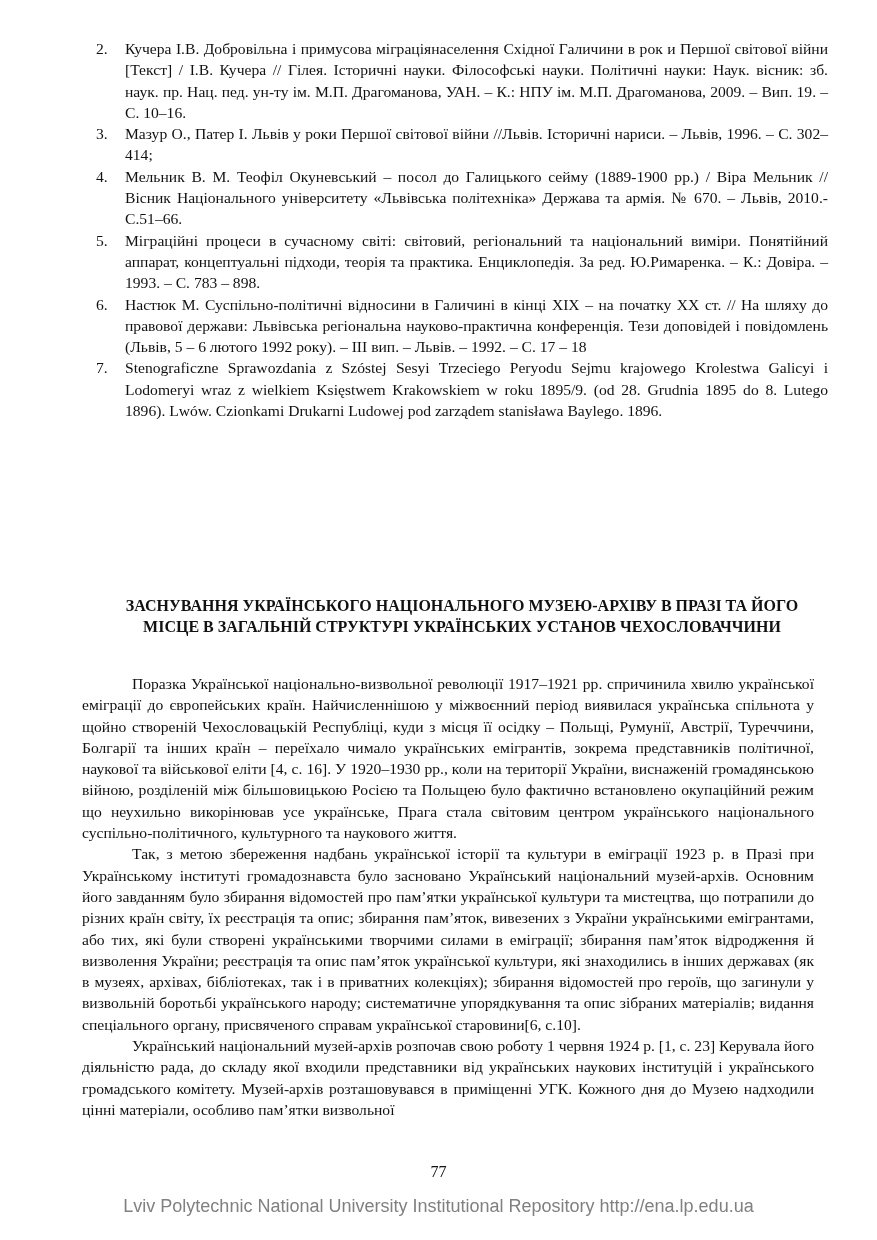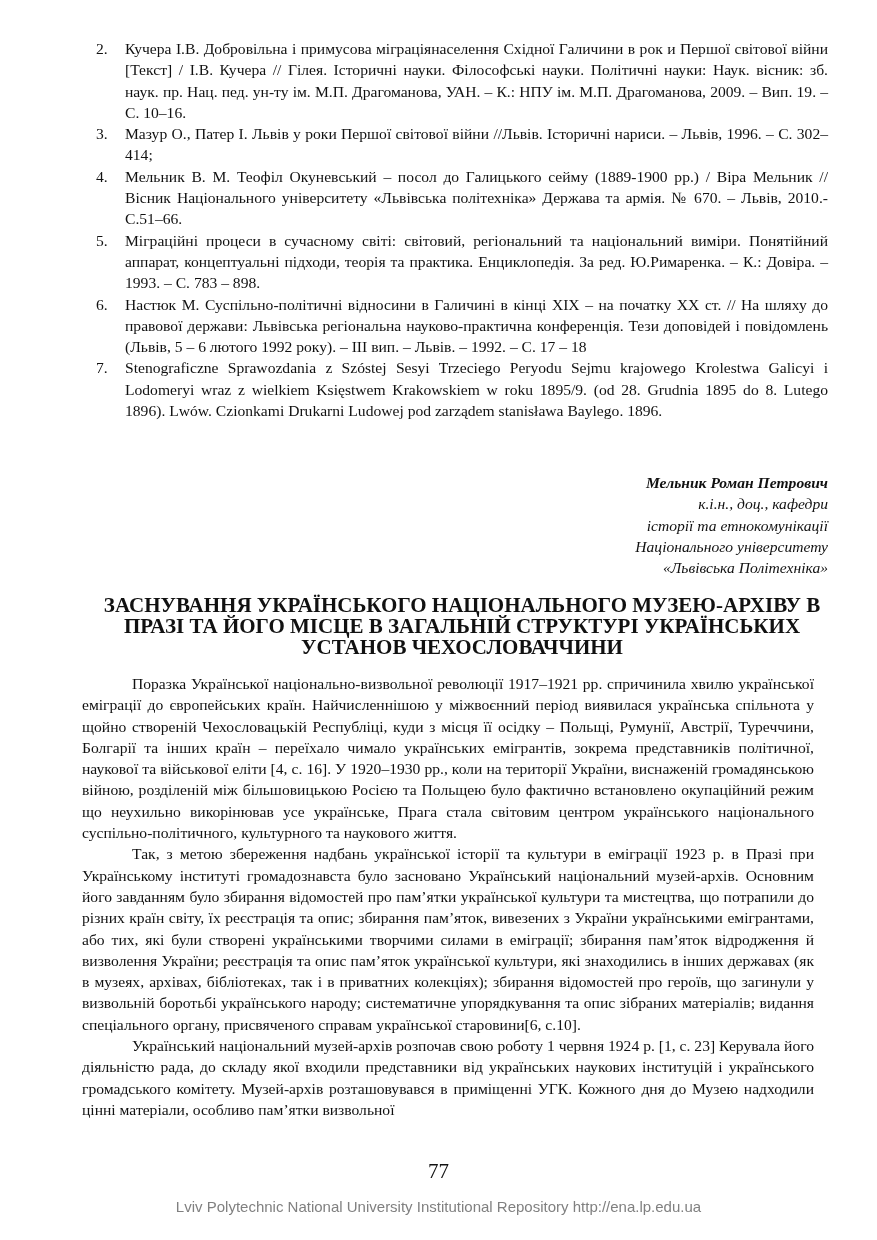--- a/index.html
+++ b/index.html
@@ -13,29 +13,29 @@
     .ref { position: relative; padding-left: 29px; text-align: justify; margin: 0; }
     .ref-num { position: absolute; left: 0; top: 0; }
     .ref-text { display: block; }
     .author-block {
       position: absolute; right: 49px; top: 472px; text-align: right;
       font-style: italic; line-height: 21.3px; font-size: 15.6px;
     }
     .author-name { font-weight: bold; }
     .title {
       position: absolute; left: 96px; top: 595px; width: 732px;
-      text-align: center; font-weight: bold; font-size: 21px; line-height: 21px;
+      text-align: center; font-weight: bold; font-size: 16px; line-height: 21px;
       text-transform: uppercase;
     }
     .body-text { position: absolute; left: 82px; top: 665px; width: 732px; margin-top: 8px; }
     .para { margin: 0; text-align: justify; text-indent: 50px; }
-    .page-num { position: absolute; left: 0; width: 877px; top: 1161px; text-align: center; font-size: 21px; }
+    .page-num { position: absolute; left: 0; width: 877px; top: 1161px; text-align: center; font-size: 16px; }
     .footer {
       position: absolute; left: 0; width: 877px; top: 1196px; text-align: center;
-      font-family: "Liberation Sans", "DejaVu Sans", sans-serif; font-size: 15px; color: #808080;
+      font-family: "Liberation Sans", "DejaVu Sans", sans-serif; font-size: 18px; color: #808080;
     }
   </style>
 </head>
 <body>
 
 <div class="page">
 
   <ol class="refs">
     <li class="ref">
       <span class="ref-num">2.</span>
@@ -56,27 +56,20 @@
     <li class="ref">
       <span class="ref-num">6.</span>
       <span class="ref-text">Настюк М. Суспільно-політичні відносини в Галичині в кінці ХІХ – на початку ХХ ст. // На шляху до правової держави: Львівська регіональна науково-практична конференція. Тези доповідей і повідомлень (Львів, 5 – 6 лютого 1992 року). – ІІІ вип. – Львів. – 1992. – С. 17 – 18</span>
     </li>
     <li class="ref">
       <span class="ref-num">7.</span>
       <span class="ref-text">Stenograficzne Sprawozdania z Szóstej Sesyi Trzeciego Peryodu Sejmu krajowego Krolestwa Galicyi i Lodomeryi wraz z wielkiem Księstwem Krakowskiem w roku 1895/9. (od 28. Grudnia 1895 do 8. Lutego 1896). Lwów. Czionkami Drukarni Ludowej pod zarządem stanisława Baylego. 1896.</span>
     </li>
   </ol>
 
-  <div class="author-block">
-    <div class="author-name">Мельник Роман Петрович</div>
-    <div>к.і.н., доц., кафедри</div>
-    <div>історії та етнокомунікації</div>
-    <div>Національного університету</div>
-    <div>«Львівська Політехніка»</div>
-  </div>
 
   <div class="title">ЗАСНУВАННЯ УКРАЇНСЬКОГО НАЦІОНАЛЬНОГО МУЗЕЮ-АРХІВУ В ПРАЗІ ТА ЙОГО МІСЦЕ В ЗАГАЛЬНІЙ СТРУКТУРІ УКРАЇНСЬКИХ УСТАНОВ ЧЕХОСЛОВАЧЧИНИ</div>
 
   <div class="body-text">
     <p class="para">Поразка Української національно-визвольної революції 1917–1921 рр. спричинила хвилю української еміграції до європейських країн. Найчисленнішою у міжвоєнний період виявилася українська спільнота у щойно створеній Чехословацькій  Республіці, куди з місця її осідку – Польщі, Румунії, Австрії, Туреччини, Болгарії та інших країн – переїхало чимало українських емігрантів, зокрема представників політичної, наукової та військової еліти [4, с. 16]. У 1920–1930 рр., коли на території України, виснаженій громадянською війною, розділеній між більшовицькою Росією та Польщею було фактично встановлено окупаційний режим що неухильно викорінював усе українське, Прага стала світовим центром українського національного суспільно-політичного, культурного та наукового життя.</p>
     <p class="para">Так, з метою збереження надбань української історії та культури в еміграції 1923 р. в Празі при Українському інституті громадознавста було засновано Український національний музей-архів. Основним його завданням було збирання відомостей про пам’ятки української культури та мистецтва, що потрапили до різних країн світу, їх реєстрація та опис; збирання пам’яток, вивезених з України українськими емігрантами, або тих, які були створені українськими творчими силами в еміграції; збирання пам’яток відродження й визволення України; реєстрація та опис пам’яток української культури, які знаходились в інших державах (як в музеях, архівах, бібліотеках, так і в приватних колекціях); збирання відомостей про героїв, що загинули у визвольній боротьбі українського народу; систематичне упорядкування та опис зібраних матеріалів; видання спеціального органу, присвяченого справам української старовини[6, с.10].</p>
     <p class="para">Український національний музей-архів розпочав свою роботу 1 червня 1924 р. [1, с. 23] Керувала його діяльністю рада, до складу якої входили представники від українських наукових інституцій і українського громадського комітету. Музей-архів розташовувався в приміщенні УГК. Кожного дня до Музею надходили цінні матеріали, особливо пам’ятки визвольної</p>
   </div>
 
   <div class="page-num">77</div>

